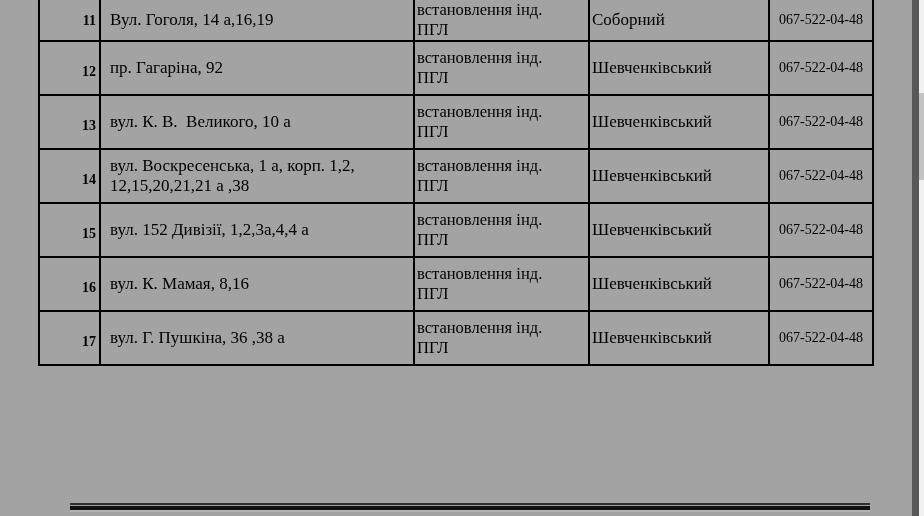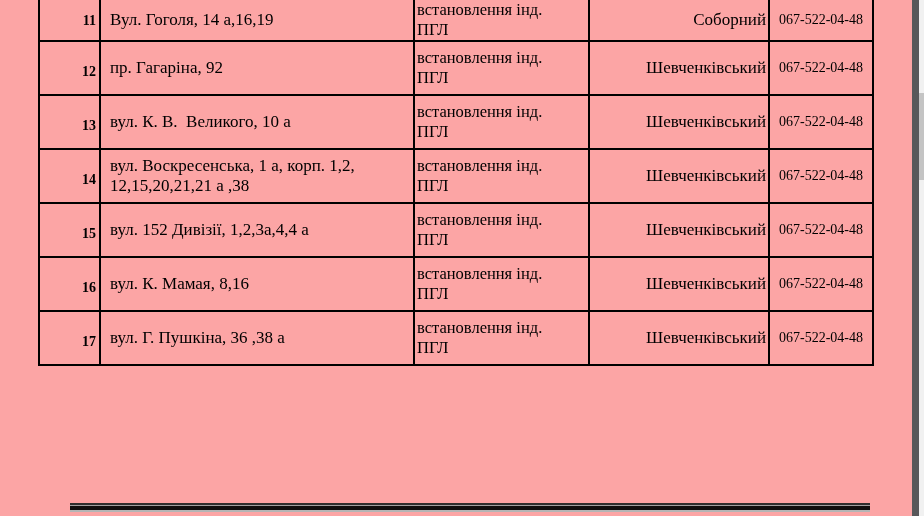--- a/index.html
+++ b/index.html
@@ -1,20 +1,20 @@
 <!DOCTYPE html>
 <html><head>
 <meta charset="utf-8">
 <style>
   html,body{margin:0;padding:0;background:#ffffff;}
   .screen{
     position:relative;
     width:924px;height:516px;
     overflow:hidden;
-    background:#fca5a5;
+    background:#a3a3a3;
     font-family:"Liberation Serif","DejaVu Serif",serif;
     color:#000;
   }
   table.addr{
     position:absolute;
     left:38px;top:-2px;
     width:834px;
     border-collapse:collapse;
     table-layout:fixed;
   }
@@ -42,21 +42,21 @@
     margin-top:32px;
   }
   td.work{
     text-align:left;
     font-size:16.5px;
     line-height:20px;
     white-space:pre-wrap;
     padding:0 2px;
   }
   td.district{
-    text-align:right;
+    text-align:left;
     font-size:17px;
     padding:0 2px;
   }
   td.phone{
     text-align:center;
     font-size:14px;
     padding:0 2px;
   }
   
   .bottom-rule{

